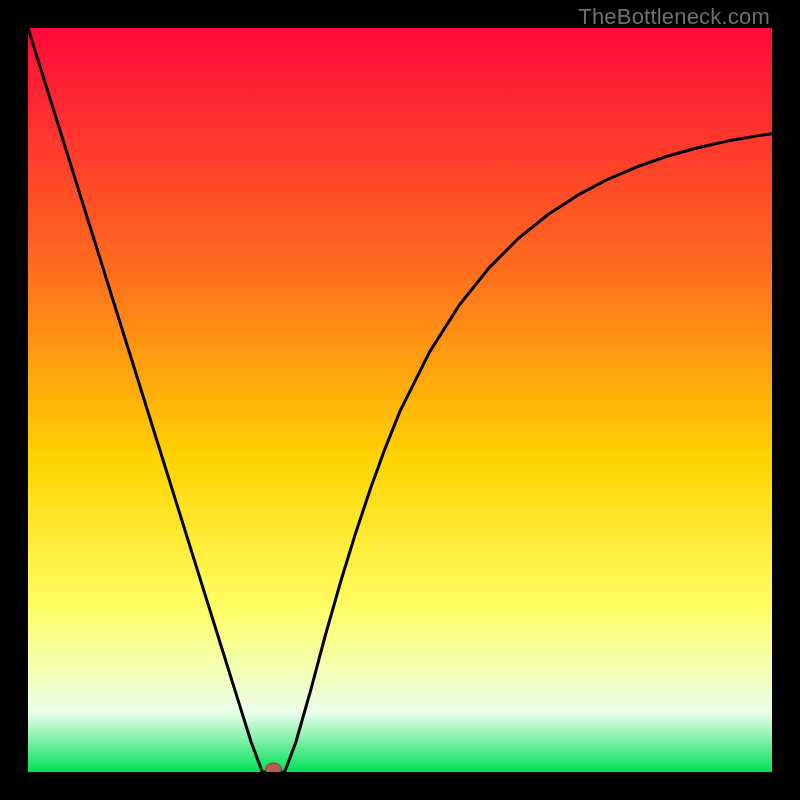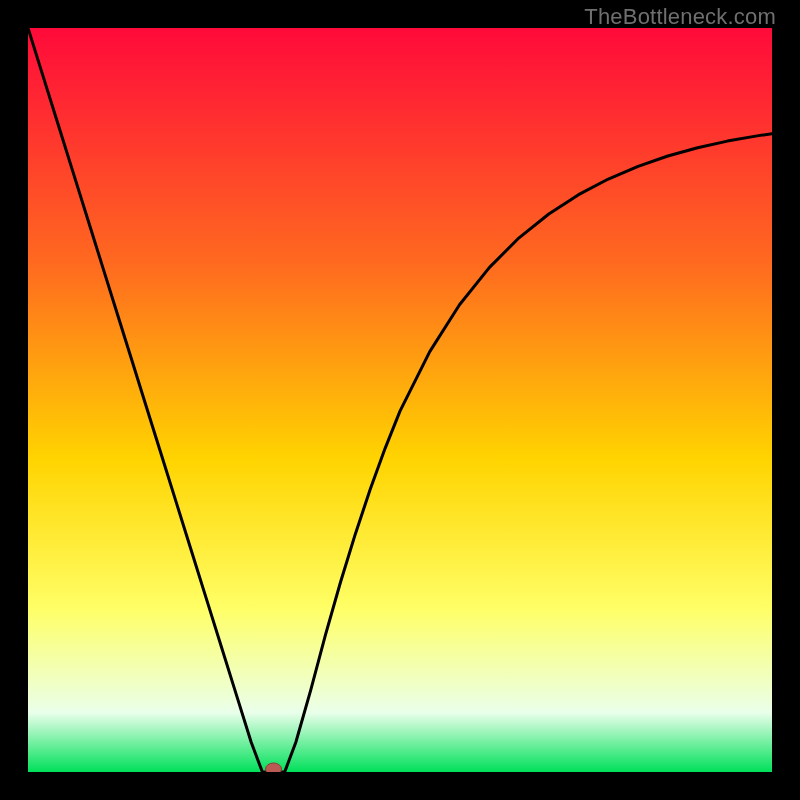--- a/index.html
+++ b/index.html
@@ -16,21 +16,21 @@
   .plot {
     position: absolute;
     left: 0;
     top: 0;
     width: 744px;
     height: 744px;
   }
   .watermark {
     position: absolute;
     top: 4px;
-    right: 24px;
+    right: 30px;
     color: #6f6f6f;
     font-size: 22px;
     font-weight: 500;
     letter-spacing: 0.2px;
   }
 </style>
 </head>
 <body>
 
 <div class="frame">

